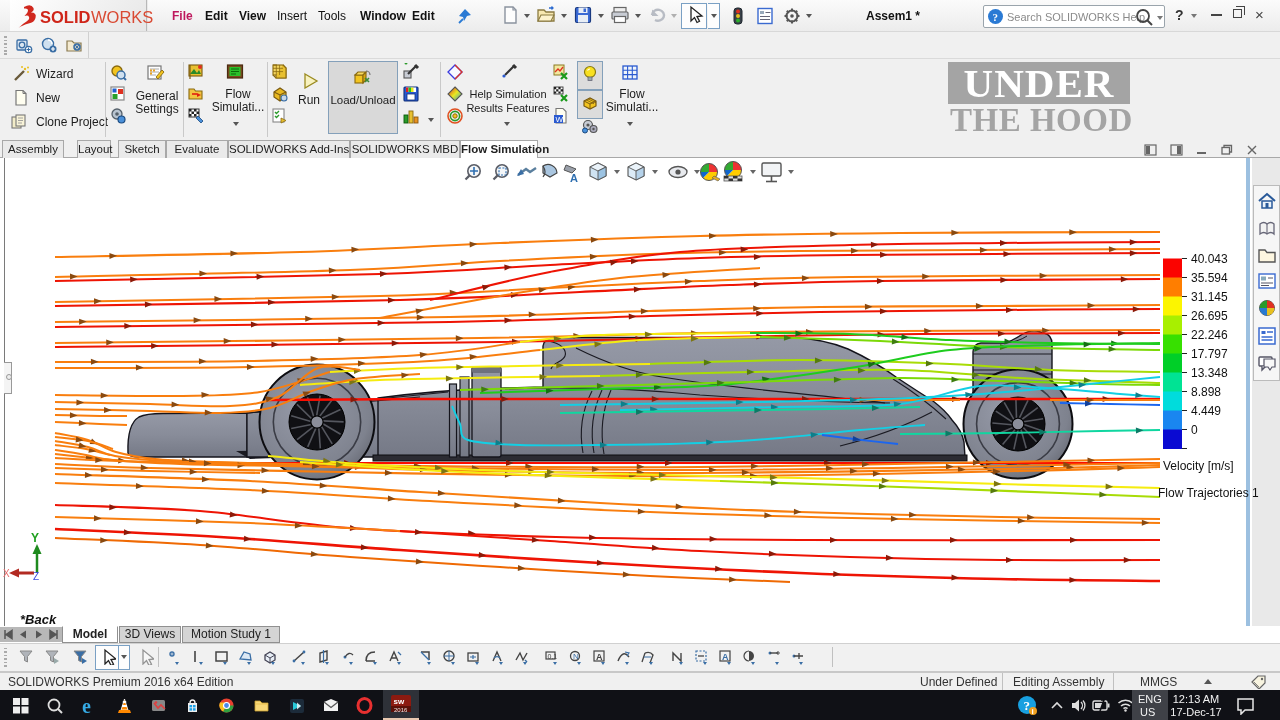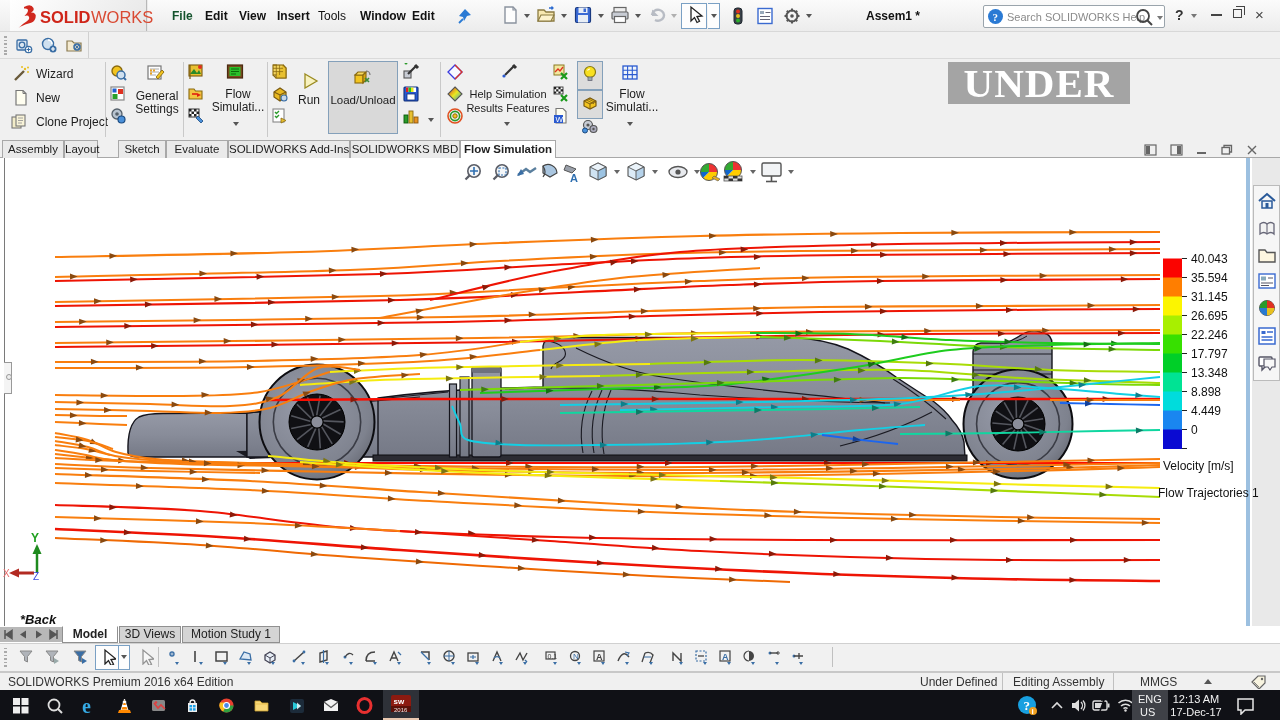--- a/index.html
+++ b/index.html
@@ -14,24 +14,24 @@
 <div class="abs" style="left:0;top:0;width:1280px;height:720px;background:#fff">
 <div class="abs" style="left:0;top:0;width:1280px;height:32px;background:linear-gradient(#fbfbfb,#ececec);border-bottom:1px solid #d8d8d8"></div>
     <div class="abs" style="left:10px;top:0;width:138px;height:31px;background:linear-gradient(135deg,#ffffff,#e6e6e6);"></div>
     <div class="abs" style="left:146px;top:0;width:1px;height:31px;background:#b8b8b8"></div>
     <div class="abs" style="left:14px;top:3px;width:140px;height:26px;">
 <svg width="140" height="26">
 <path d="M10,4 q7,-4 9.5,1 q1,2.5 -2.5,4.5 q6,0 4.5,5.5 q-1.2,4.5 -7,5.5 q-7,2 -10,4.5 q4.5,-4.5 8,-6.5 q3.5,-2.5 2.5,-4.5 q-0.7,-2.2 -4.5,-1 q3.5,-3.5 3.5,-5.5 q0,-2.5 -4,-2 Z" fill="#d0281e"></path>
 <text x="26" y="20" font-size="16.5" font-weight="bold" fill="#cf2519" font-family="Liberation Sans">SOLID</text>
         <text x="77" y="20" font-size="16.5" fill="#d94a33" font-family="Liberation Sans">WORKS</text>
       </svg></div>
-    <div class="abs lbl" style="left:172px;top:9px;font-weight:bold;color:#14532d">File</div>
+    <div class="abs lbl" style="left:172px;top:9px;font-weight:bold;color:#be185d">File</div>
     <div class="abs lbl" style="left:205px;top:9px;font-weight:bold;color:#111">Edit</div>
     <div class="abs lbl" style="left:239px;top:9px;font-weight:bold;color:#111">View</div>
-    <div class="abs lbl" style="left:277px;top:9px;font-weight:bold;color:#111">Insert</div>
+    <div class="abs lbl" style="left:277px;top:9px;font-weight:normal;color:#111">Insert</div>
     <div class="abs lbl" style="left:318px;top:9px;font-weight:normal;color:#111">Tools</div>
     <div class="abs lbl" style="left:360px;top:9px;font-weight:bold;color:#111">Window</div>
     <div class="abs lbl" style="left:412px;top:9px;font-weight:bold;color:#111">Edit</div>
     <div class="abs" style="left:455px;top:7px"><svg width="18" height="18" style="">
         <path d="M10,2 L16,8 L12,9 L9,14 L8,10 L4,9 Z" fill="#2a7ad4"></path>
         <line x1="8" y1="12" x2="4" y2="16" stroke="#2a7ad4" stroke-width="1.8"></line>
       </svg></div>
     <div class="abs" style="left:500px;top:5px"><svg width="20" height="20" style="">
         <path d="M5,2 L13,2 L16,5 L16,18 L5,18 Z" fill="#fdfdfd" stroke="#8a929e" stroke-width="1.4"></path>
         <path d="M13,2 L13,5 L16,5" fill="none" stroke="#8a929e" stroke-width="1.2"></path>
@@ -308,28 +308,29 @@
         <circle cx="4" cy="13.5" r="2.5" fill="#4a90d9" stroke="#1a4a80" stroke-width="1"></circle>
       </svg></div>
     <div class="abs" style="left:621px;top:64px"><svg width="19" height="19" style="">
         <rect x="2" y="2" width="14" height="13" fill="#eef4fa" stroke="#2a5ad0" stroke-width="1.3"></rect>
         <path d="M2,6.3 h14 M2,10.6 h14 M6.6,2 v13 M11.3,2 v13" stroke="#2a5ad0" stroke-width="1.1"></path>
       </svg></div>
     <div class="abs lbl" style="left:604px;top:88px;width:56px;text-align:center;line-height:13px">Flow Simulati...</div>
     <div class="ddown" style="left:627px;top:122px"></div>
     <div class="abs" style="left:948px;top:62px;width:182px;height:42px;background:#a4a4a4"></div>
     <div class="abs" style="left:950px;top:62px;width:178px;height:42px;font-family:'Liberation Serif',serif;font-weight:bold;font-size:41px;line-height:42px;color:#fff;text-align:center;letter-spacing:1px">UNDER</div>
+    <div class="abs" style="left:950px;top:104px;width:178px;height:34px;font-family:'Liberation Serif',serif;font-weight:bold;font-size:33px;line-height:33px;color:#a4a4a4;text-align:center;white-space:nowrap;letter-spacing:0.5px">THE HOOD</div>
     <div class="abs" style="left:0;top:140px;width:1280px;height:18px;background:#f0f0f0;border-bottom:1px solid #a8a8a8"></div>
     <div class="tab" style="left:2px;width:62px">Assembly</div>
-    <div class="tab" style="left:64px;width:34px">Layout</div>
+    <div class="tab" style="left:77px;width:34px">Layout</div>
     <div class="tab" style="left:118px;width:48px">Sketch</div>
     <div class="tab" style="left:166px;width:62px">Evaluate</div>
     <div class="tab" style="left:228px;width:122px">SOLIDWORKS Add-Ins</div>
     <div class="tab" style="left:350px;width:110px">SOLIDWORKS MBD</div>
-    <div class="tab" style="left:460px;width:96px;background:#fff;border-bottom:1px solid #fff;height:19px;font-weight:bold">Flow Simulation</div>
+    <div class="tab" style="left:460px;width:78px;background:#fff;border-bottom:1px solid #fff;height:19px;font-weight:bold">Flow Simulation</div>
     <svg class="abs" style="left:1144px;top:144px" width="120" height="13">
 <rect x="1" y="1" width="11" height="10" fill="none" stroke="#666" stroke-width="1.2"></rect>
       <rect x="2" y="2" width="4" height="8" fill="#666"></rect>
 <rect x="27" y="1" width="11" height="10" fill="none" stroke="#666" stroke-width="1.2"></rect>
       <rect x="33" y="2" width="4" height="8" fill="#666"></rect>
 <rect x="53" y="8" width="9" height="2" fill="#666"></rect>
 <rect x="78" y="3.5" width="7.5" height="6.5" fill="none" stroke="#666" stroke-width="1.3"></rect>
       <path d="M80,3.5 v-2 h7.5 v6.5 h-2" fill="none" stroke="#666" stroke-width="1.3"></path>
 <path d="M104,2 l8,8 m0,-8 l-8,8" stroke="#666" stroke-width="1.4"></path>
     </svg>

